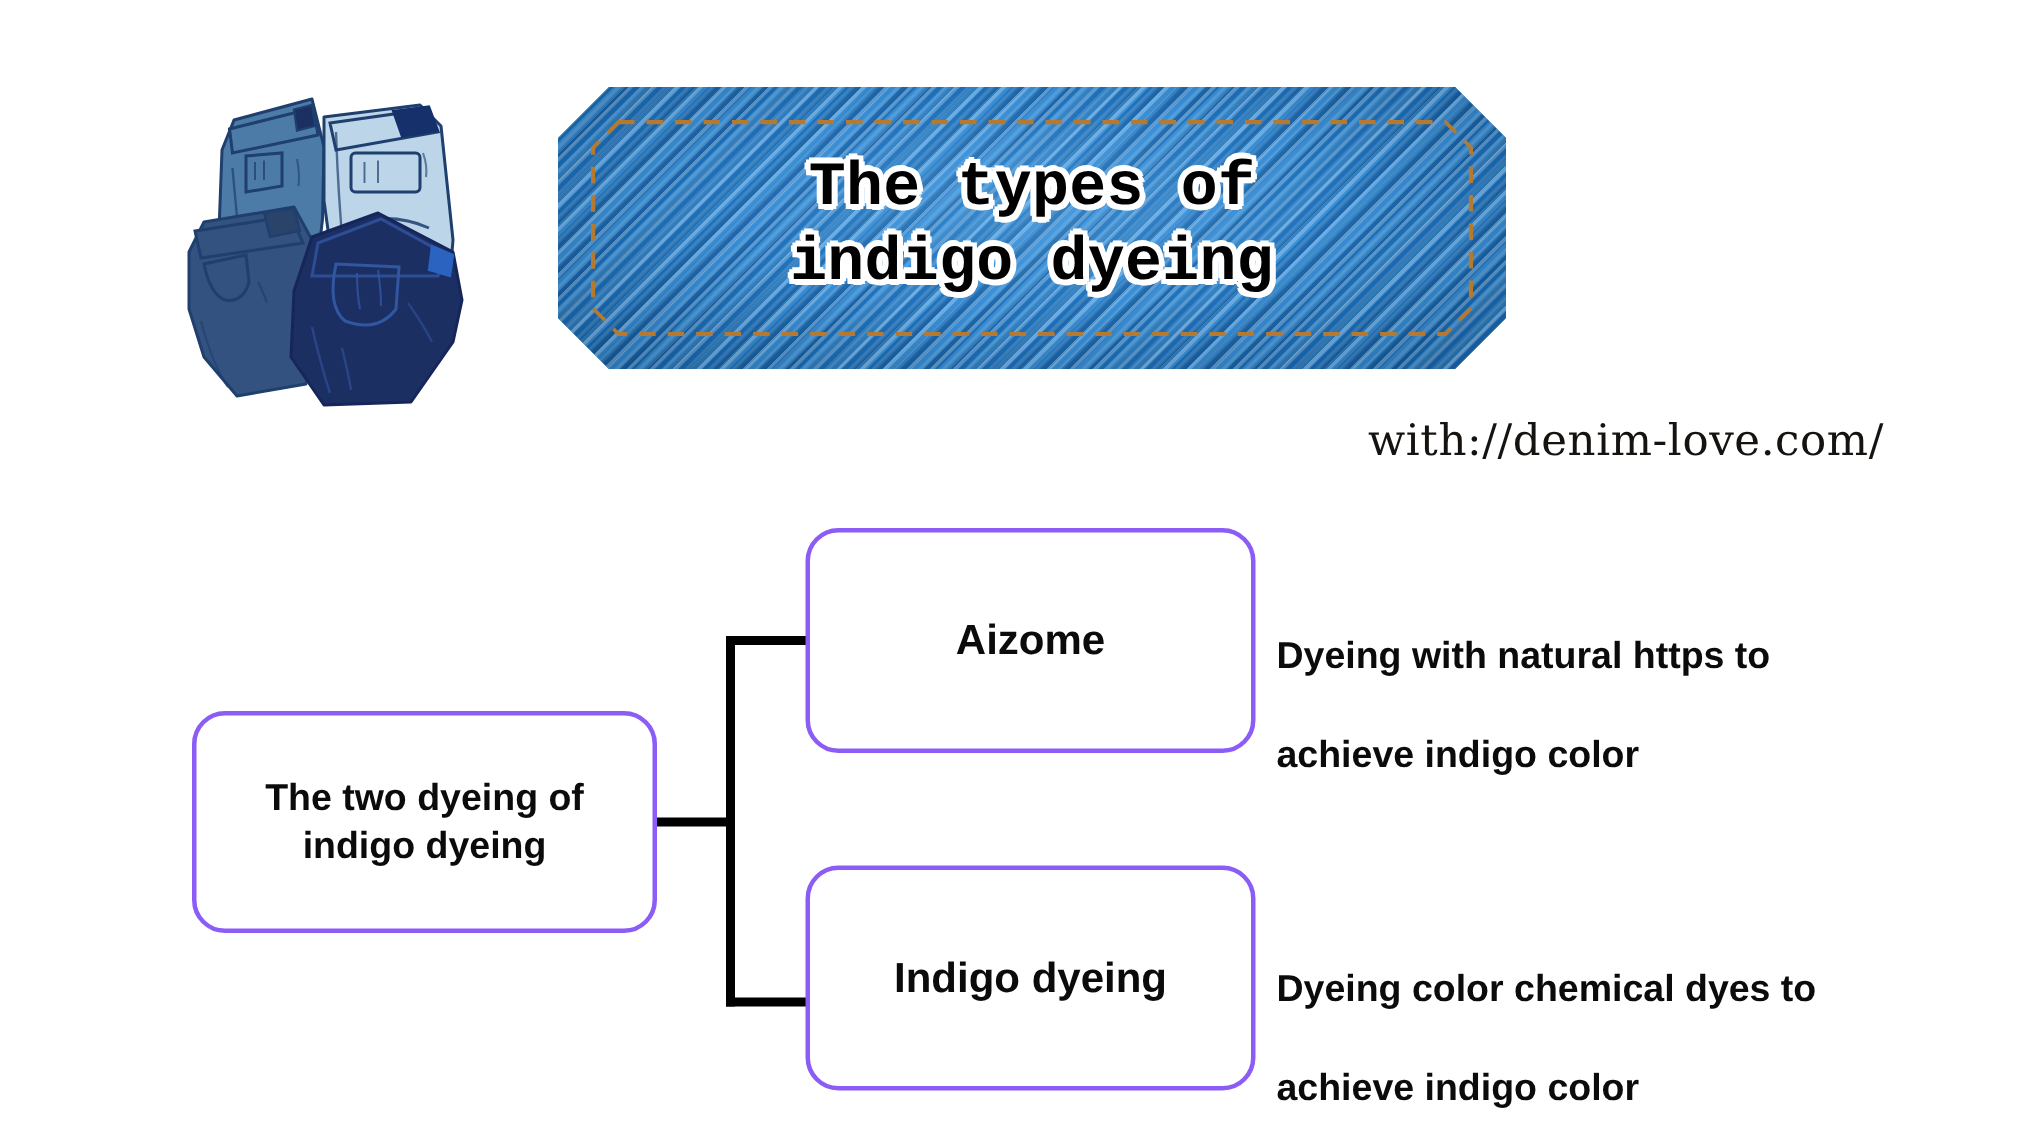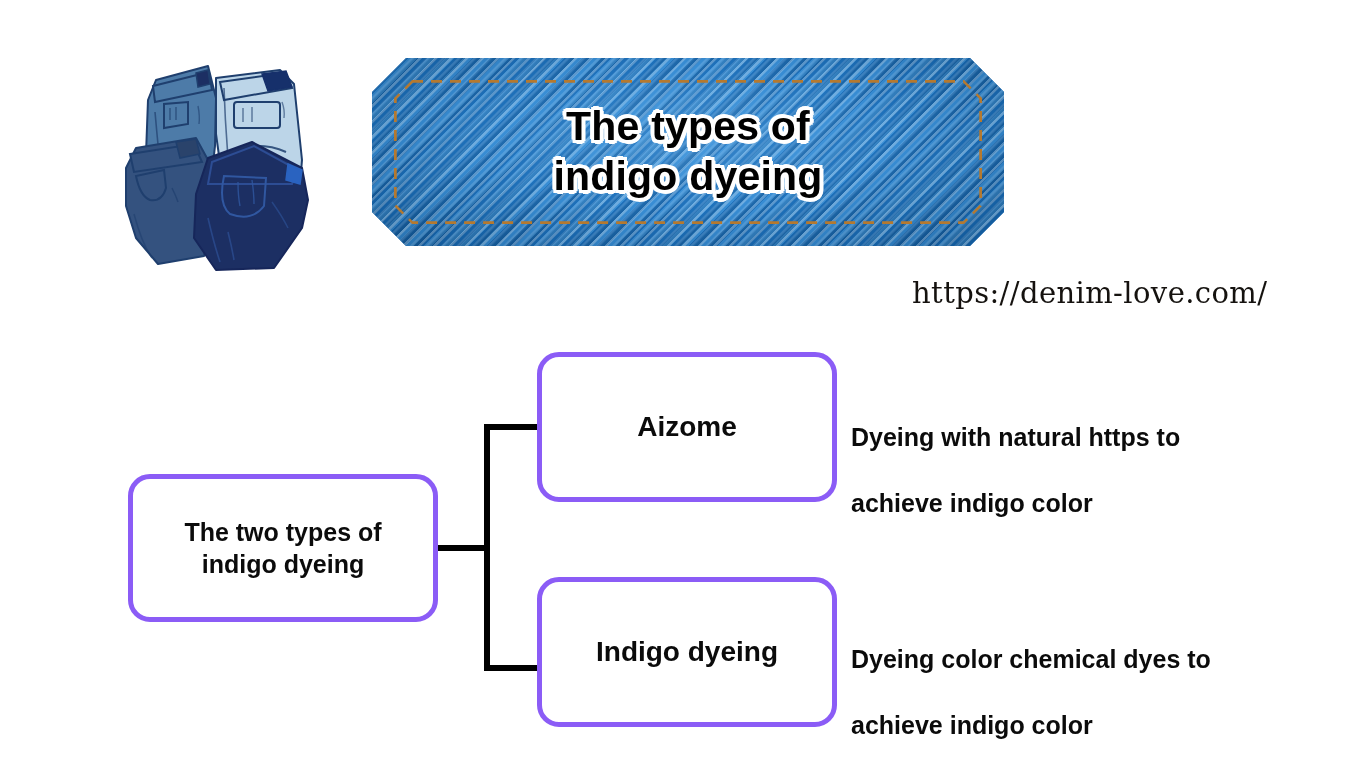--- a/index.html
+++ b/index.html
@@ -44,20 +44,21 @@
     position:absolute; left:22px; top:22px; right:22px; bottom:22px;
     -webkit-clip-path: polygon(18px 0, calc(100% - 18px) 0, 100% 18px, 100% calc(100% - 18px), calc(100% - 18px) 100%, 18px 100%, 0 calc(100% - 18px), 0 18px);
     clip-path: polygon(18px 0, calc(100% - 18px) 0, 100% 18px, 100% calc(100% - 18px), calc(100% - 18px) 100%, 18px 100%, 0 calc(100% - 18px), 0 18px);
     pointer-events:none;
   }
   .banner-title {
     position:absolute; inset:0;
     display:flex; flex-direction:column; align-items:center; justify-content:center;
     gap:2px;
     z-index:3;
+    font-family:Liberation Mono, monospace;
   }
   .banner-title .line {
     font-size:41px; font-weight:bold; color:#000; line-height:1.16;
     letter-spacing:0.2px; white-space:nowrap;
     text-shadow:
       -3px -3px 0 #fff,  3px -3px 0 #fff, -3px 3px 0 #fff, 3px 3px 0 #fff,
       -3px  0   0 #fff,  3px  0   0 #fff,  0  -3px 0 #fff, 0   3px 0 #fff,
       -4px -1px 0 #fff,  4px  1px 0 #fff, -1px -4px 0 #fff, 1px 4px 0 #fff;
   }
 
@@ -65,21 +66,21 @@
   .site-url {
     position:absolute; left:912px; top:276px;
     font-family:"DejaVu Serif", serif;
     font-size:29px; color:#15120f; letter-spacing:0.4px;
     white-space:nowrap;
   }
 
   
   .node {
     position:absolute;
-    border:5px solid #8b5cf6; border-radius:22px; background:#fff;
+    border:3px solid #8b5cf6; border-radius:22px; background:#fff;
     display:flex; align-items:center; justify-content:center; text-align:center;
     font-weight:bold; color:#0b0b0b; line-height:1.28;
   }
   .node-root { left:128px; top:474px; width:310px; height:148px; font-size:25px; padding:0 12px; }
   .node-branch { left:537px; top:352px; width:300px; height:150px; font-size:28px; }
   .node-branch.lower { top:577px; }
 
   .desc {
     position:absolute; font-size:25px; font-weight:bold; color:#0b0b0b;
     line-height:1.32; white-space:pre-line;
@@ -139,34 +140,34 @@
     <div class="banner-glow"></div>
     <svg class="banner-stitch" viewBox="0 0 588 144" preserveAspectRatio="none">
       <polygon points="18,1 570,1 587,18 587,126 570,143 18,143 1,126 1,18" fill="none" stroke="#b5792f" stroke-width="3.5" stroke-dasharray="11 8" stroke-linejoin="round"></polygon>
     </svg>
     <div class="banner-title">
       <div class="line">The types of</div>
       <div class="line">indigo dyeing</div>
     </div>
   </div>
 
-  <div class="site-url">https://denim-love.com/</div>
+  <div class="site-url">with://denim-love.com/</div>
 
   <svg class="connector" viewBox="0 0 160 360" width="160" height="360">
     <g stroke="#000" stroke-width="6" fill="none" stroke-linecap="square">
       <line x1="14" y1="208" x2="67" y2="208"></line>
       <line x1="67" y1="87" x2="67" y2="328"></line>
       <line x1="67" y1="87" x2="119" y2="87"></line>
       <line x1="67" y1="328" x2="119" y2="328"></line>
     </g>
   </svg>
 
   <div class="node node-root">
     <div>
-      <div>The two types of</div>
+      <div>The two dyeing of</div>
       <div>indigo dyeing</div>
     </div>
   </div>
 
   <div class="node node-branch">
     <span>Aizome</span>
   </div>
 
   <div class="node node-branch lower">
     <span>Indigo dyeing</span>

